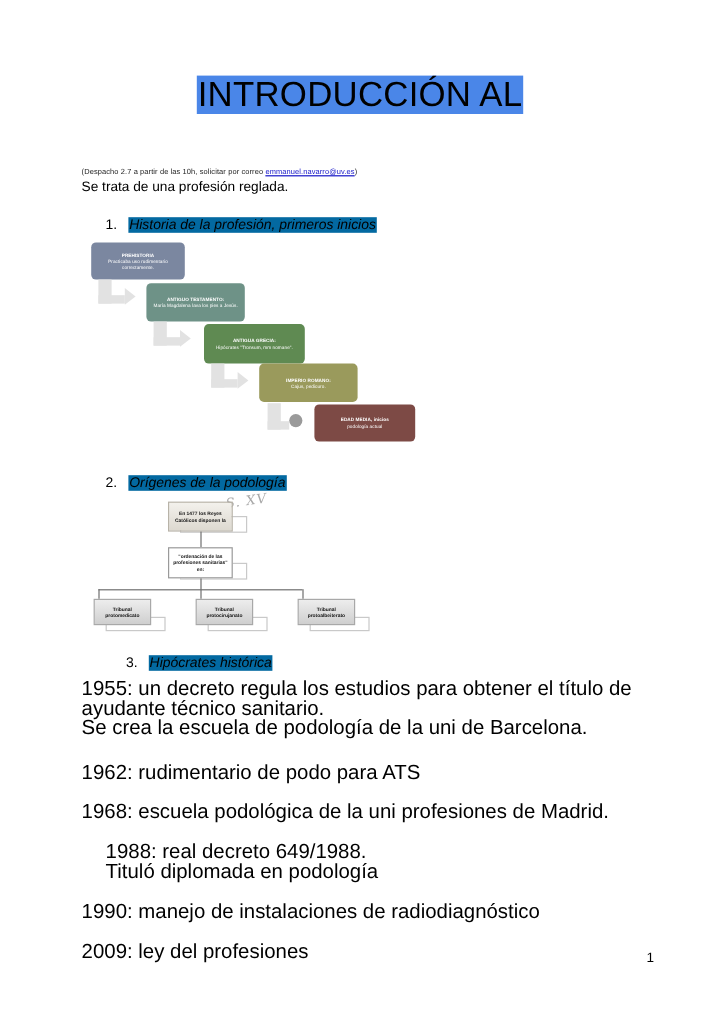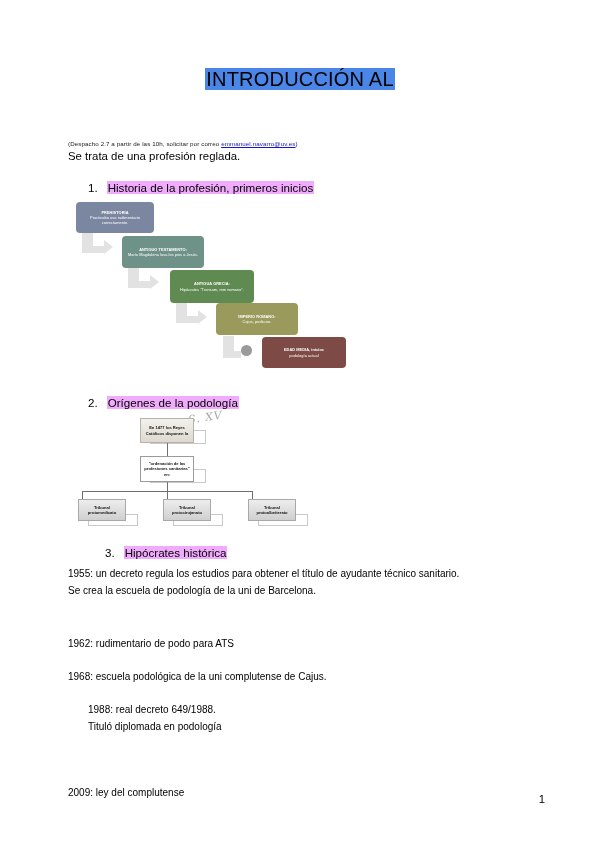--- a/index.html
+++ b/index.html
@@ -26,21 +26,21 @@
   
   .title-block {
     position: absolute;
     left: 0;
     top: 64px;
     width: 600px;
     text-align: center;
   }
   .title-line {
     display: block;
-    font-size: 20px;
+    font-size: 29px;
     line-height: 30px;
     letter-spacing: 0.2px;
     color: #000;
     white-space: nowrap;
   }
   .title-line span.hl {
     background: #4a86e8;
     padding: 0 1px;
   }
 
@@ -73,22 +73,23 @@
   
   .heading {
     position: absolute;
     font-size: 11.6px;
     line-height: 15px;
     color: #000;
     white-space: nowrap;
   }
   .heading .num { display: inline-block; }
   .heading .txt {
-    background: #f0abfc;
+    background: #0369a1;
     padding: 0 1px;
+    font-style: italic;
   }
   .h1 { left: 88px; top: 180px; }
   .h2 { left: 88px; top: 395px; }
   .h3 { left: 105px; top: 545px; }
   .heading .num { margin-right: 9px; }
 
   
   .diagram1 {
     position: absolute;
     left: 60px;
@@ -190,21 +191,21 @@
     font-style: italic;
     transform: rotate(-8deg);
     letter-spacing: 1px;
     opacity: 0.75;
   }
 
   
   .body-text {
     position: absolute;
     left: 68px;
-    font-size: 10px;
+    font-size: 17px;
     line-height: 16.5px;
     color: #000;
     white-space: pre-line;
   }
   .p1 { top: 566px; }
   .p2 { top: 636px; }
   .p3 { top: 669px; }
   .p4 { top: 702px; margin-left: 20px; }
   .p5 { top: 752px; }
   .p6 { top: 785px; }
@@ -328,20 +329,21 @@
     </div>
   </div>
 
   <div class="heading h3">
     <span class="num">3.</span><span class="txt">Hipócrates histórica</span>
   </div>
 
   <div class="body-text p1">1955: un decreto regula los estudios para obtener el título de ayudante técnico sanitario.
 Se crea la escuela de podología de la uni de Barcelona.</div>
   <div class="body-text p2">1962: rudimentario de podo para ATS</div>
-  <div class="body-text p3">1968: escuela podológica de la uni complutense de Cajus.</div>
+  <div class="body-text p3">1968: escuela podológica de la uni profesiones de Madrid.</div>
   <div class="body-text p4">1988: real decreto 649/1988.
 Tituló diplomada en podología</div>
-  <div class="body-text p6">2009: ley del complutense</div>
+  <div class="body-text p5">1990: manejo de instalaciones de radiodiagnóstico</div>
+  <div class="body-text p6">2009: ley del profesiones</div>
 
   <div class="page-number">1</div>
 
 </div>
 
 </body></html>

